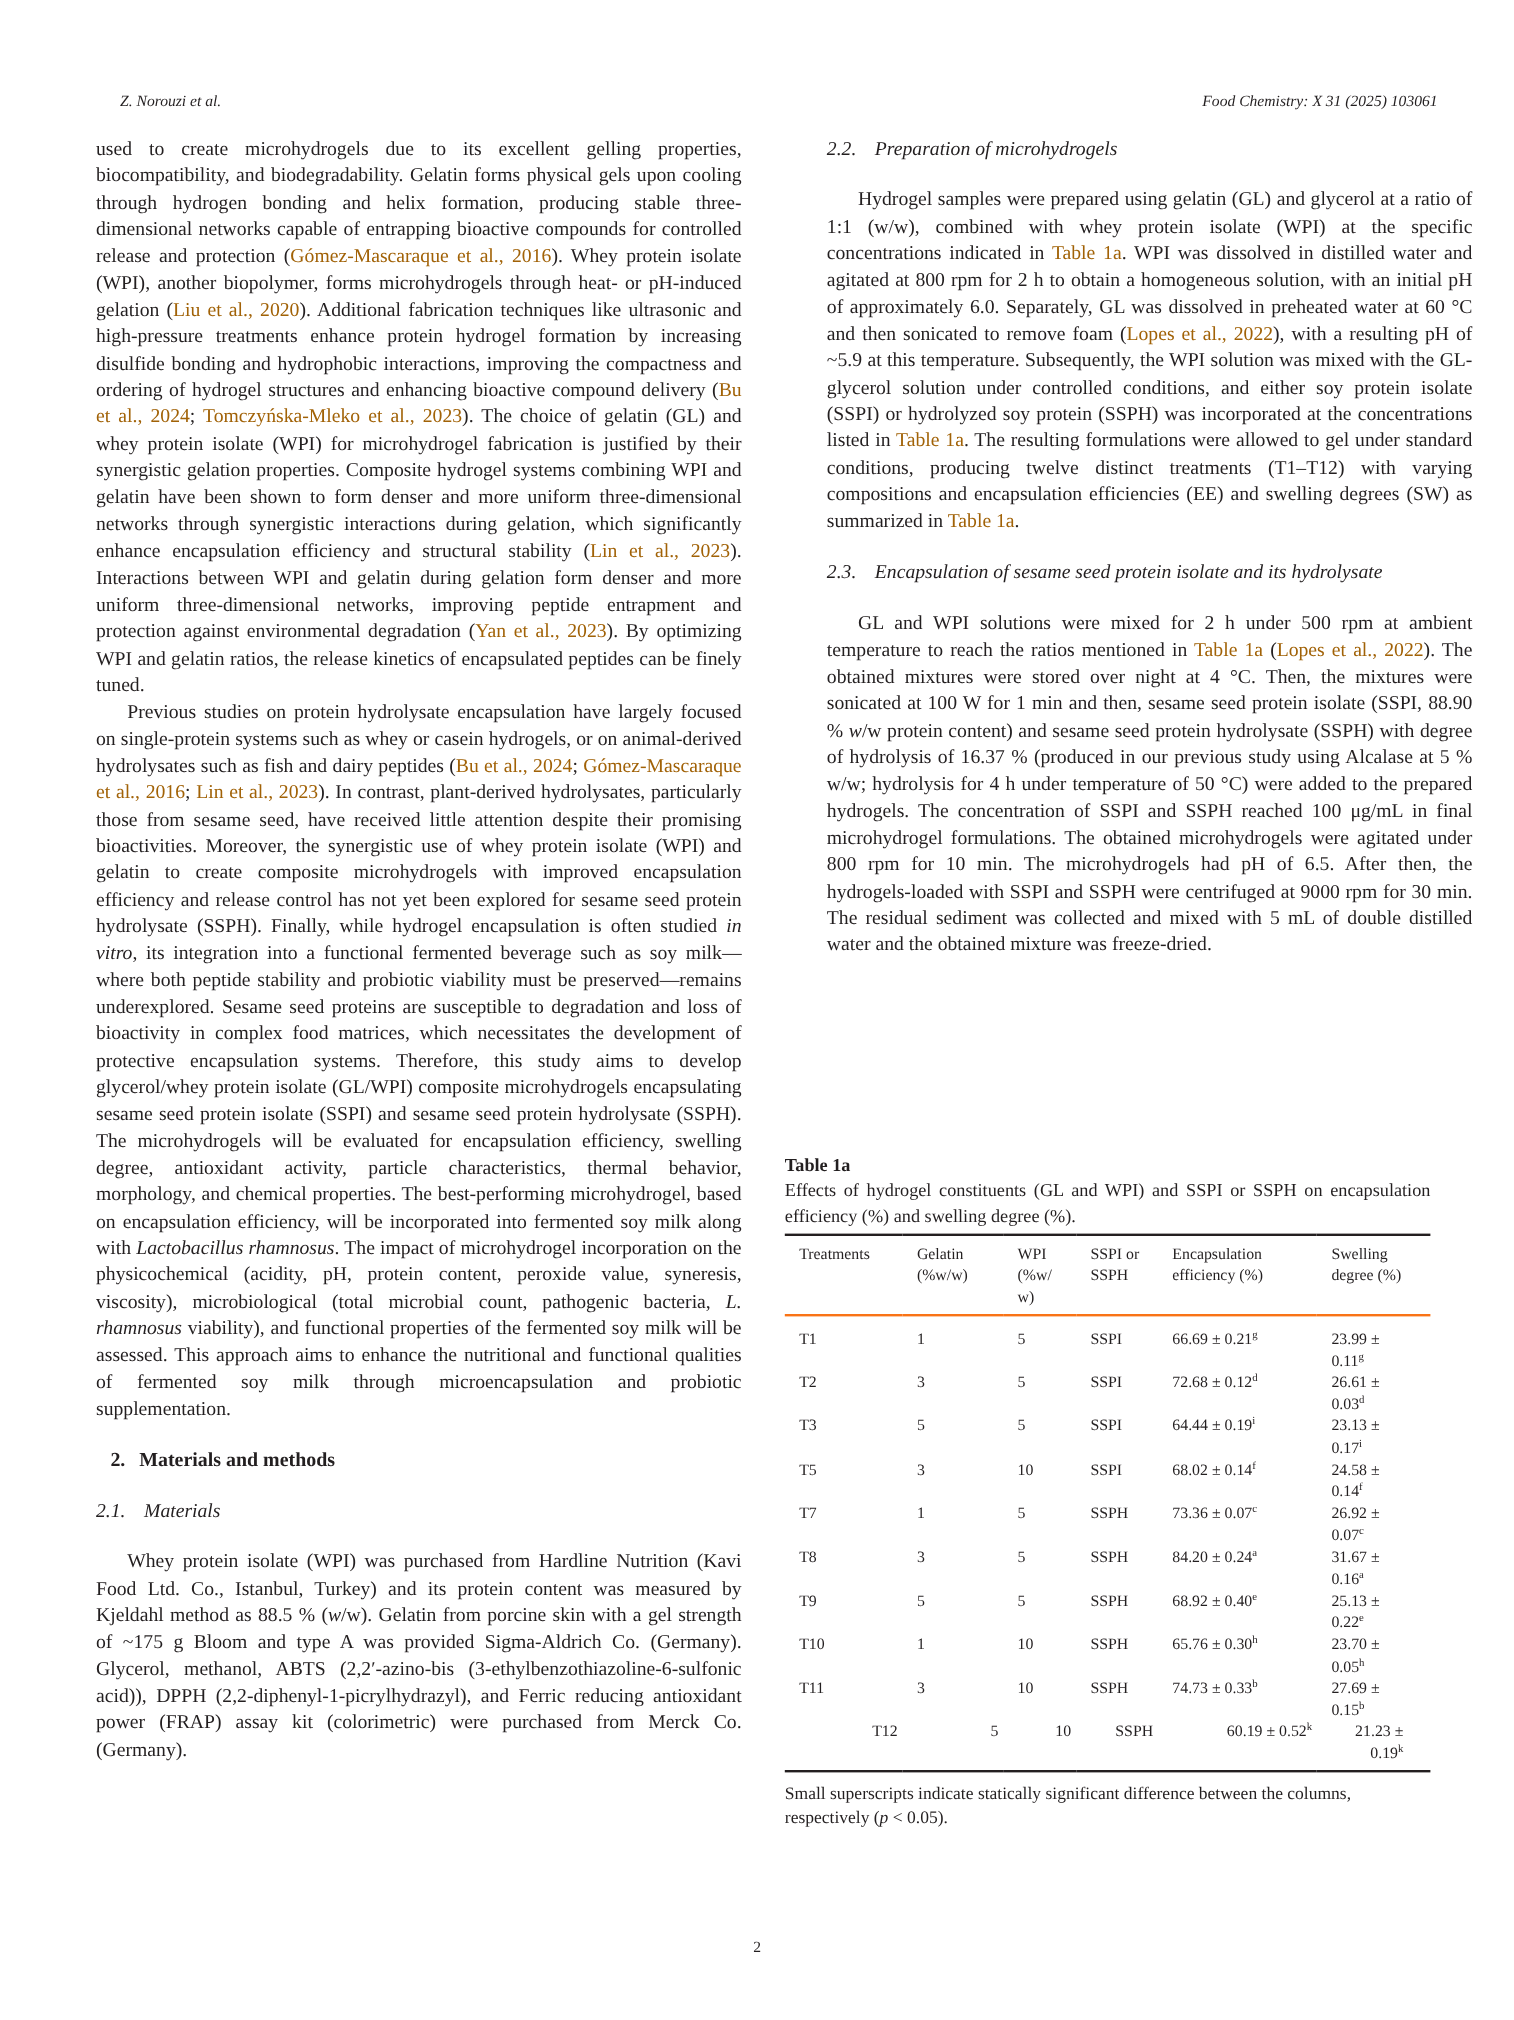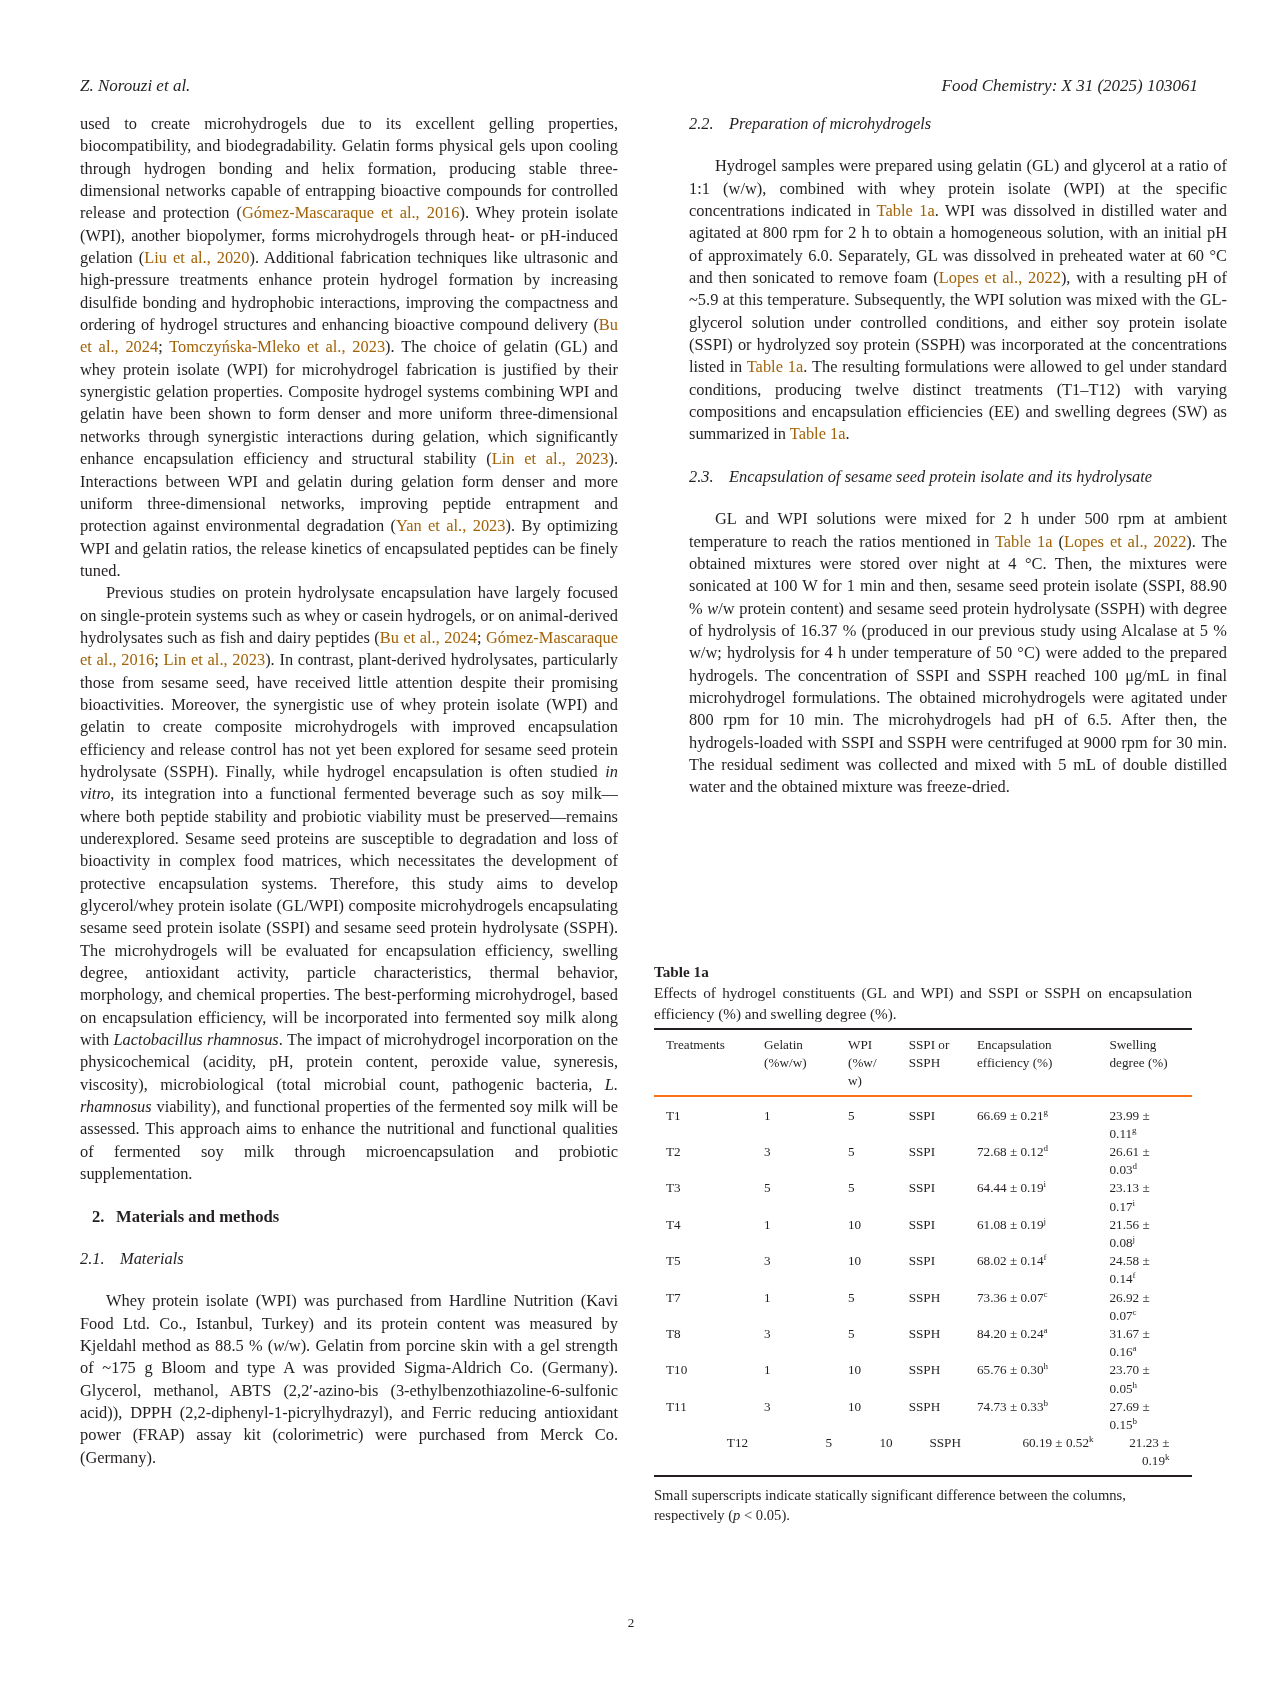--- a/index.html
+++ b/index.html
@@ -2,22 +2,23 @@
 <html><head>
   <meta charset="utf-8">
   <style>
     html, body { margin: 0; padding: 0; background: #ffffff; }
     body {
       width: 1262px; height: 1683px; position: relative; overflow: hidden;
       font-family: "Liberation Serif", "DejaVu Serif", serif;
       color: #231f20;
     }
     .running-head {
-      position: absolute; top: 76px; font-style: italic; font-size: 17px;
+      position: absolute; top: 76px; font-style: italic; font-size: 13px;
       font-family: "Liberation Serif", serif;
+      margin-left: 20px;
     }
     .rh-left { left: 80px; }
     .rh-right { right: 64px; }
 
     .col {
       position: absolute; top: 113px; width: 538px;
       font-size: 16.4px; line-height: 22.35px; text-align: justify;
       hyphens: auto;
     }
     .col-left { left: 80px; }
@@ -138,30 +139,20 @@
           <td>T3</td>
           <td>5</td>
           <td>5</td>
           <td>SSPI</td>
           <td><span>64.44 ± 0.19</span><sup>i</sup></td>
           <td>
             <div class="sw-cell"><span>23.13 ± 0.17</span><sup>i</sup></div>
           </td>
         </tr>
         <tr>
-          <td>T4</td>
-          <td>1</td>
-          <td>10</td>
-          <td>SSPI</td>
-          <td><span>61.08 ± 0.19</span><sup>j</sup></td>
-          <td>
-            <div class="sw-cell"><span>21.56 ± 0.08</span><sup>j</sup></div>
-          </td>
-        </tr>
-        <tr>
           <td>T5</td>
           <td>3</td>
           <td>10</td>
           <td>SSPI</td>
           <td><span>68.02 ± 0.14</span><sup>f</sup></td>
           <td>
             <div class="sw-cell"><span>24.58 ± 0.14</span><sup>f</sup></div>
           </td>
         </tr>
         <tr>
@@ -175,20 +166,30 @@
           </td>
         </tr>
         <tr>
           <td>T8</td>
           <td>3</td>
           <td>5</td>
           <td>SSPH</td>
           <td><span>84.20 ± 0.24</span><sup>a</sup></td>
           <td>
             <div class="sw-cell"><span>31.67 ± 0.16</span><sup>a</sup></div>
+          </td>
+        </tr>
+        <tr>
+          <td>T9</td>
+          <td>5</td>
+          <td>5</td>
+          <td>SSPH</td>
+          <td><span>68.92 ± 0.40</span><sup>e</sup></td>
+          <td>
+            <div class="sw-cell"><span>25.13 ± 0.22</span><sup>e</sup></div>
           </td>
         </tr>
         <tr>
           <td>T10</td>
           <td>1</td>
           <td>10</td>
           <td>SSPH</td>
           <td><span>65.76 ± 0.30</span><sup>h</sup></td>
           <td>
             <div class="sw-cell"><span>23.70 ± 0.05</span><sup>h</sup></div>

